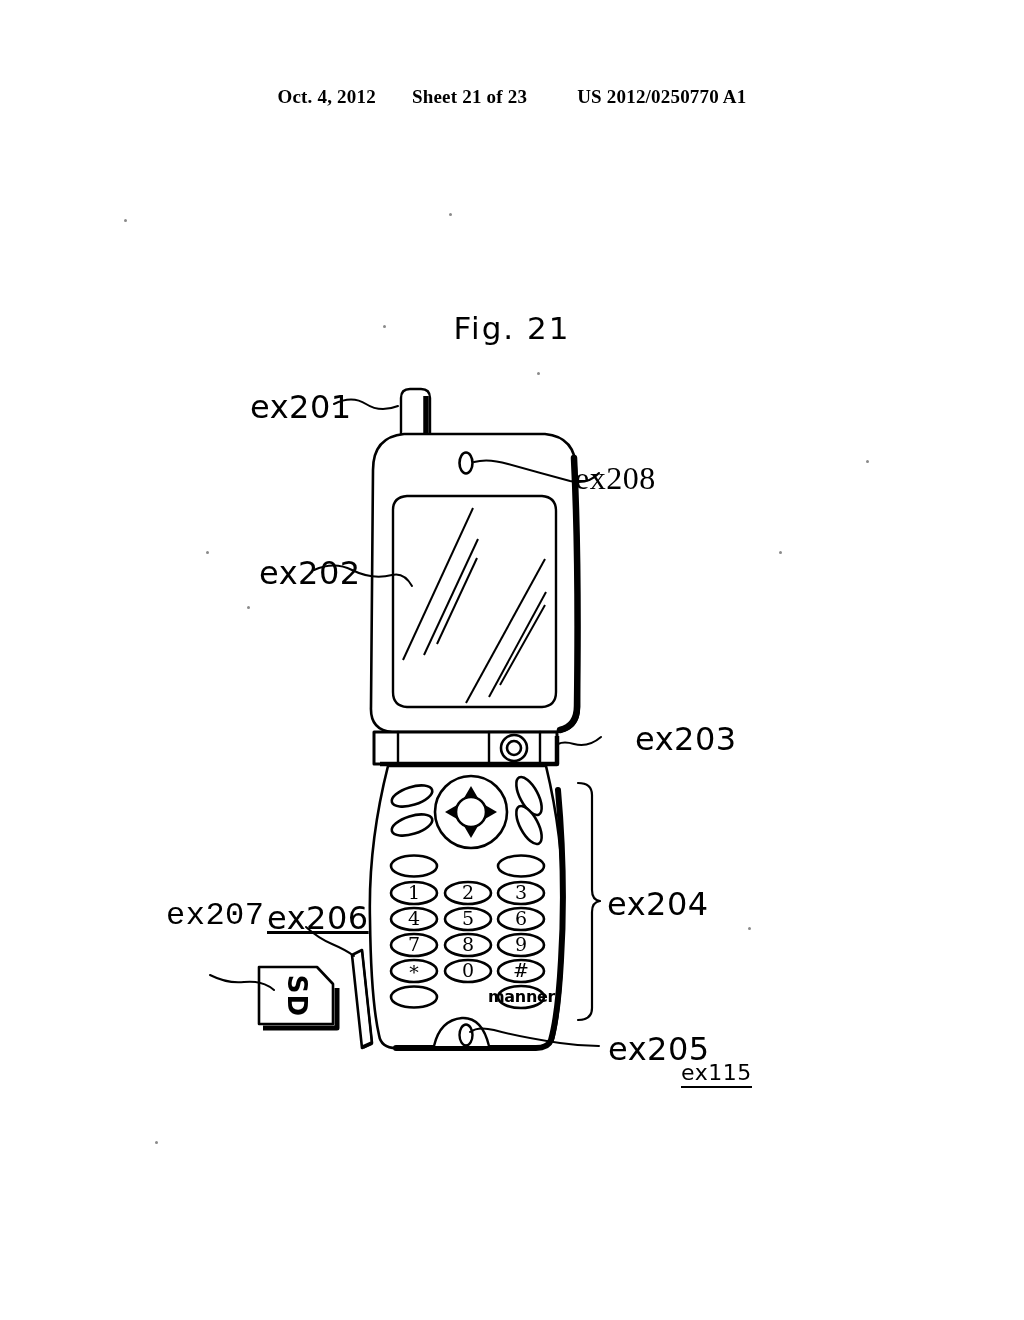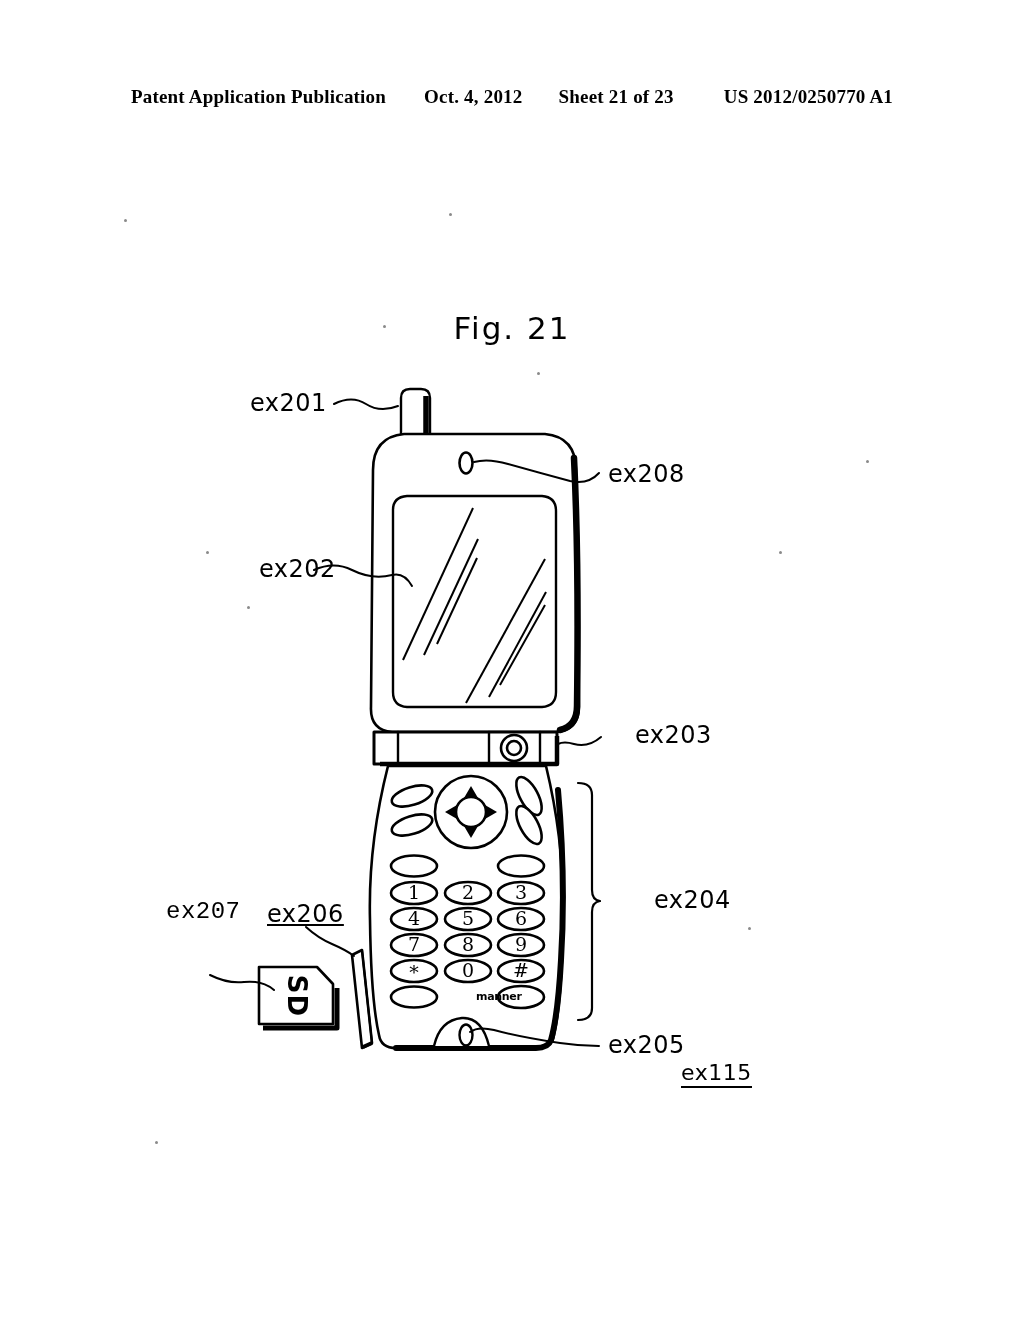--- a/index.html
+++ b/index.html
@@ -55,42 +55,41 @@
     top: 0;
     left: 0;
     width: 1024px;
     height: 1320px;
   }
 
   
   .ref-label {
     position: absolute;
     font-family: "DejaVu Sans", sans-serif;
-    font-size: 24px;
+    font-size: 32px;
     letter-spacing: 0.5px;
     white-space: nowrap;
     line-height: 1;
   }
   .ref-label.underlined {
     border-bottom: 2px solid #000;
     padding-bottom: 2px;
   }
 
   
   .speck {
     position: absolute;
     background: #8a8a8a;
     border-radius: 50%;
   }
 </style>
 </head>
 <body>
 
 <div id="patent-header">
-  <span class="hdr-pub">Patent Application Publication</span>
   <span class="hdr-date">Oct. 4, 2012</span>
   <span class="hdr-sheet">Sheet 21 of 23</span>
   <span class="hdr-num">US 2012/0250770 A1</span>
 </div>
 
 <div id="figure-title">Fig. 21</div>
 
 <div class="speck" style="left:124px; top:219px; width:3px; height:3px;"></div>
 <div class="speck" style="left:449px; top:213px; width:3px; height:3px;"></div>
 <div class="speck" style="left:206px; top:551px; width:3px; height:3px;"></div>
@@ -282,23 +281,23 @@
 <div style="position:absolute; left:511px; top:908px; width:20px; text-align:center; font-family:'DejaVu Serif', serif; font-size:19px; line-height:20px;">6</div>
 
 <div style="position:absolute; left:404px; top:934px; width:20px; text-align:center; font-family:'DejaVu Serif', serif; font-size:19px; line-height:20px;">7</div>
 <div style="position:absolute; left:458px; top:934px; width:20px; text-align:center; font-family:'DejaVu Serif', serif; font-size:19px; line-height:20px;">8</div>
 <div style="position:absolute; left:511px; top:934px; width:20px; text-align:center; font-family:'DejaVu Serif', serif; font-size:19px; line-height:20px;">9</div>
 
 <div style="position:absolute; left:404px; top:962px; width:20px; text-align:center; font-family:'DejaVu Serif', serif; font-size:19px; line-height:20px;">*</div>
 <div style="position:absolute; left:458px; top:960px; width:20px; text-align:center; font-family:'DejaVu Serif', serif; font-size:19px; line-height:20px;">0</div>
 <div style="position:absolute; left:511px; top:960px; width:20px; text-align:center; font-family:'DejaVu Serif', serif; font-size:19px; line-height:20px;">#</div>
 
-<div style="position:absolute; left:476px; top:989px; width:50px; text-align:left; font-family:'DejaVu Sans', sans-serif; font-weight:bold; font-size:11px; line-height:16px; letter-spacing:-0.3px;">manner</div>
+<div style="position:absolute; left:488px; top:989px; width:50px; text-align:left; font-family:'DejaVu Sans', sans-serif; font-weight:bold; font-size:16px; line-height:16px; letter-spacing:-0.3px;">manner</div>
 
 <div class="ref-label" style="left:250px; top:391px;">ex201</div>
-<div class="ref-label" style="left:608px; top:462px;">ex208</div>
+<div class="ref-label" style="left:575px; top:462px;font-family:Liberation Serif, serif;">ex208</div>
 <div class="ref-label" style="left:235px; top:557px;margin-left:24px;">ex202</div>
 <div class="ref-label" style="left:608px; top:723px;margin-left:27px;">ex203</div>
-<div class="ref-label" style="left:607px; top:888px;margin-left:47px;">ex204</div>
+<div class="ref-label" style="left:607px; top:888px;">ex204</div>
 <div class="ref-label" style="left:267px; top:902px;text-decoration:underline;">ex206</div>
 <div class="ref-label" style="left:166px; top:900px;font-family:Liberation Mono, monospace;">ex207</div>
 <div class="ref-label" style="left:608px; top:1033px;">ex205</div>
 <div class="ref-label underlined" style="left:681px; top:1062px; font-size:22px;">ex115</div>
 
 </body></html>

